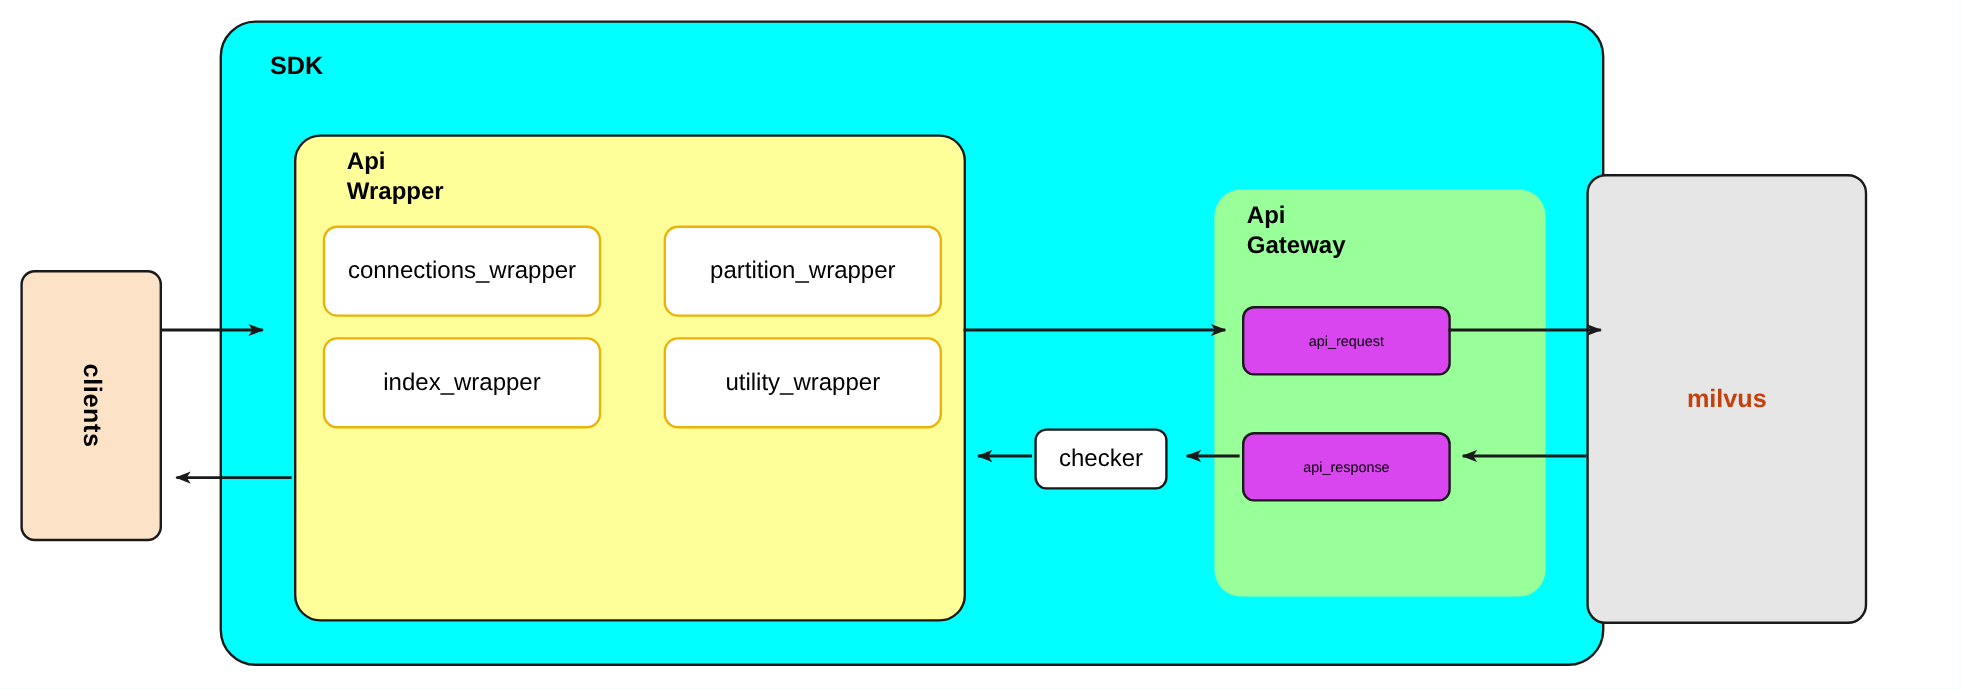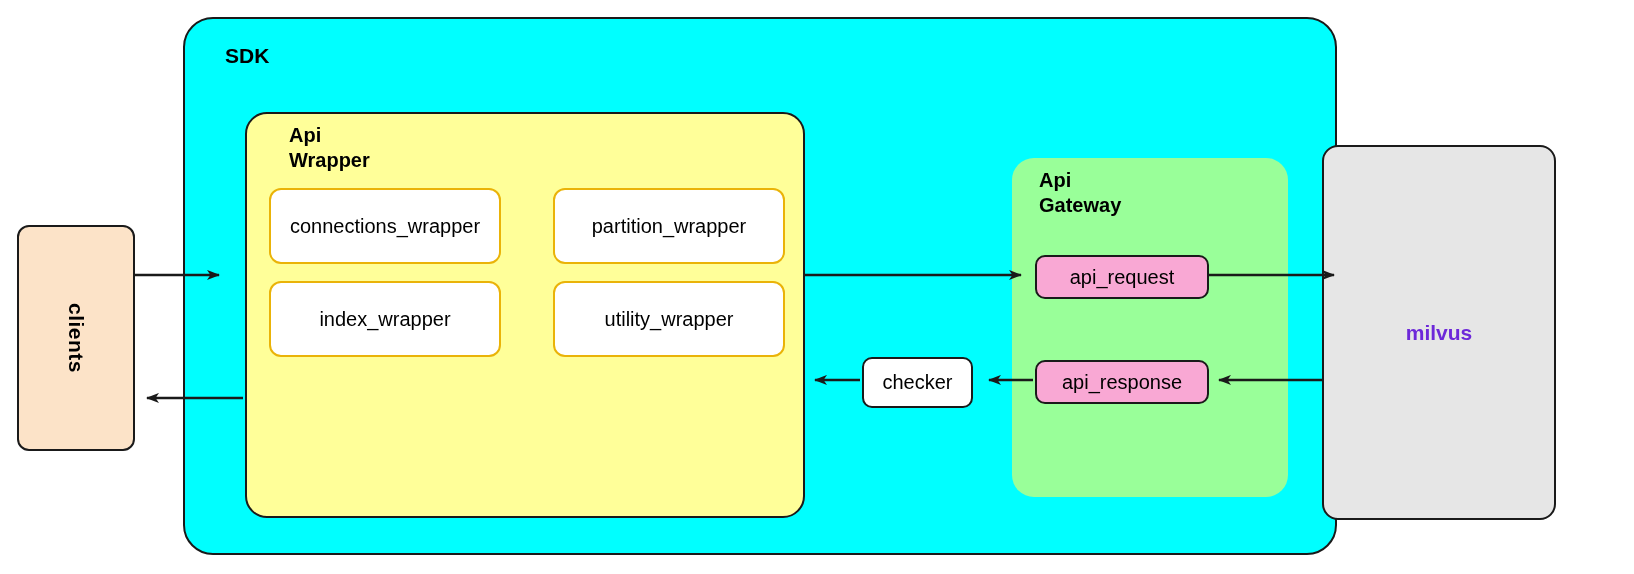--- a/index.html
+++ b/index.html
@@ -84,38 +84,38 @@
     left: 1010px; top: 156px; width: 276px; height: 339px;
     background: #99ff99;
     border-radius: 22px;
   }
   #gateway-label {
     position: absolute; left: 27px; top: 10px;
     font-size: 20px; font-weight: bold; color: #000;
     line-height: 1.25; width: 140px;
   }
   .gw-item {
-    position: absolute; left: 23px; width: 174px; height: 44px;
-    background: #f9a8d4;
+    position: absolute; left: 23px; width: 174px; height: 58px;
+    background: #d946ef;
     border: 2px solid #1a1a1a;
     border-radius: 10px;
     display: flex; align-items: center; justify-content: center;
-    font-size: 20px; color: #000;
+    font-size: 12px; color: #000;
   }
   #api-request-box { top: 97px; }
   #api-response-box { top: 202px; }
 
   
   #milvus-box {
     left: 1322px; top: 145px; width: 234px; height: 375px;
     background: #e6e6e6;
     border: 2px solid #1a1a1a;
     border-radius: 16px;
     display: flex; align-items: center; justify-content: center;
-    font-size: 21px; font-weight: bold; color: #6d28d9;
+    font-size: 21px; font-weight: bold; color: #c2410c;
   }
 
   
   #arrow-layer {
     position: absolute; left: 0; top: 0;
     width: 1634px; height: 574px;
     pointer-events: none;
   }
 </style>
 </head>

